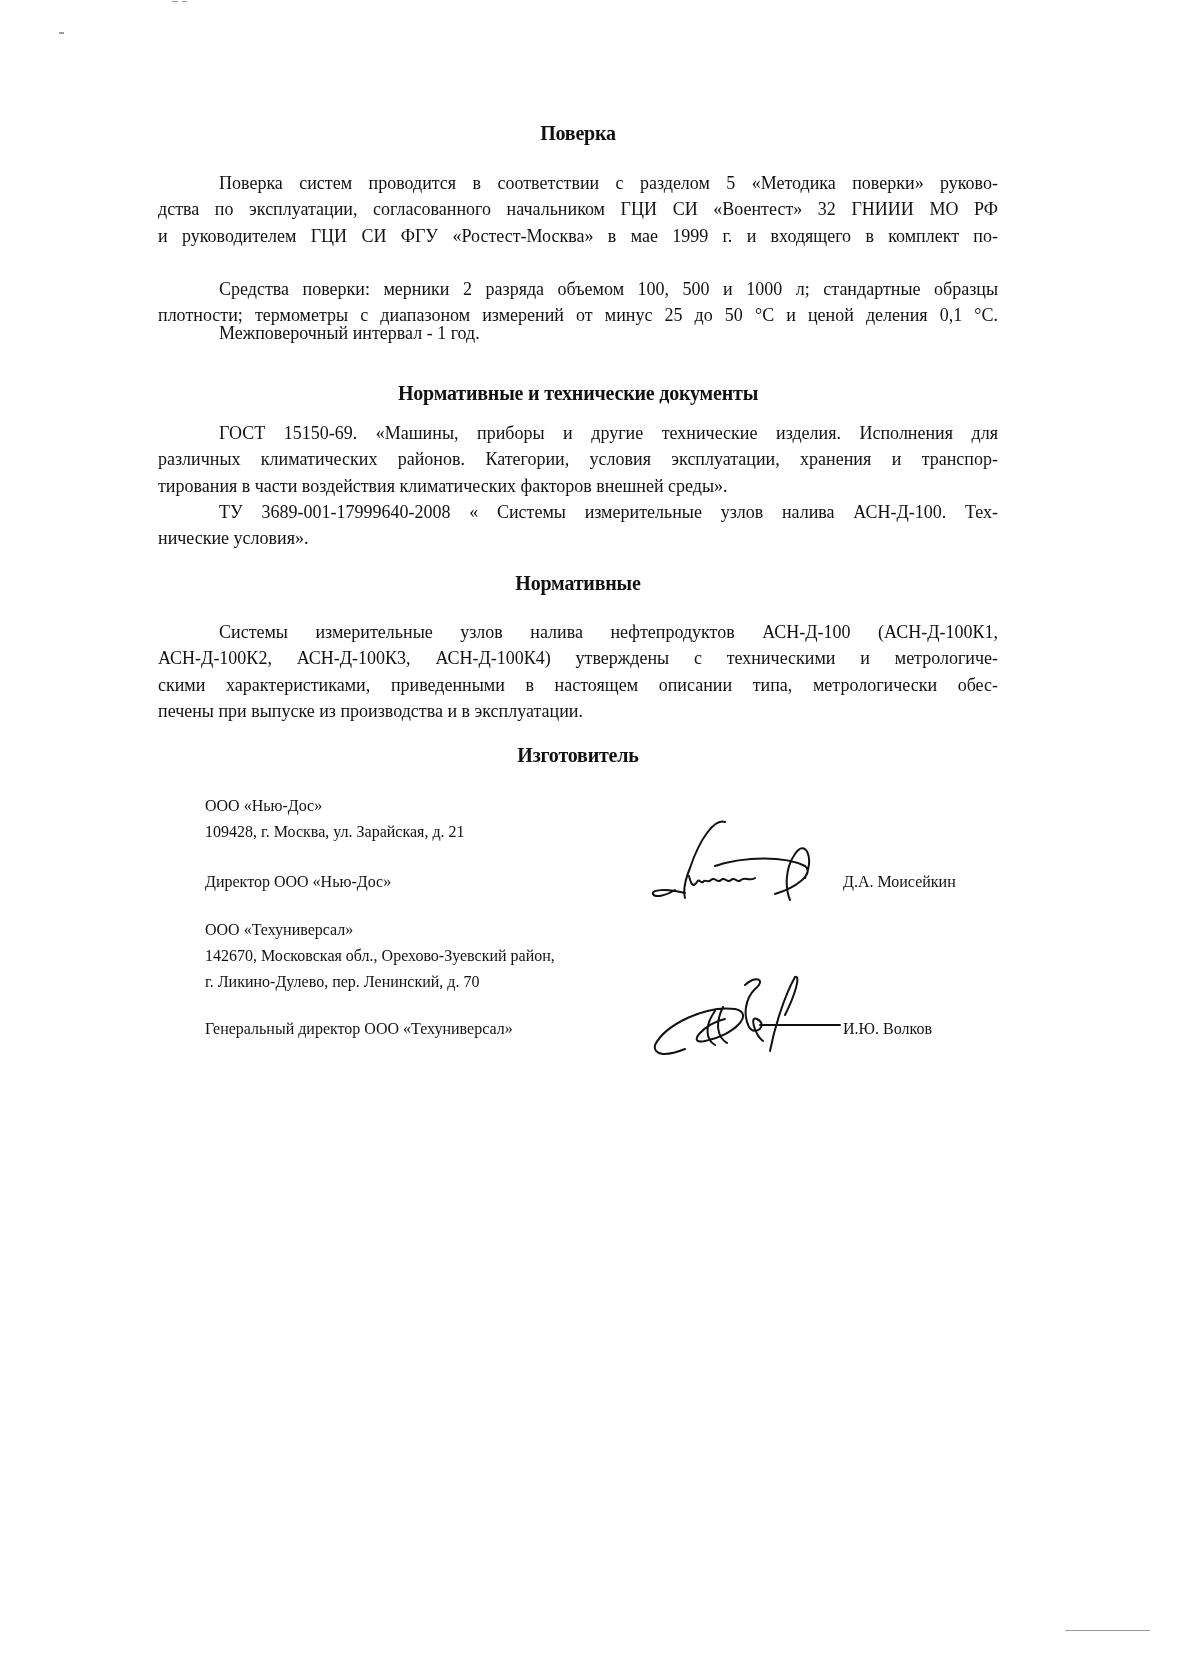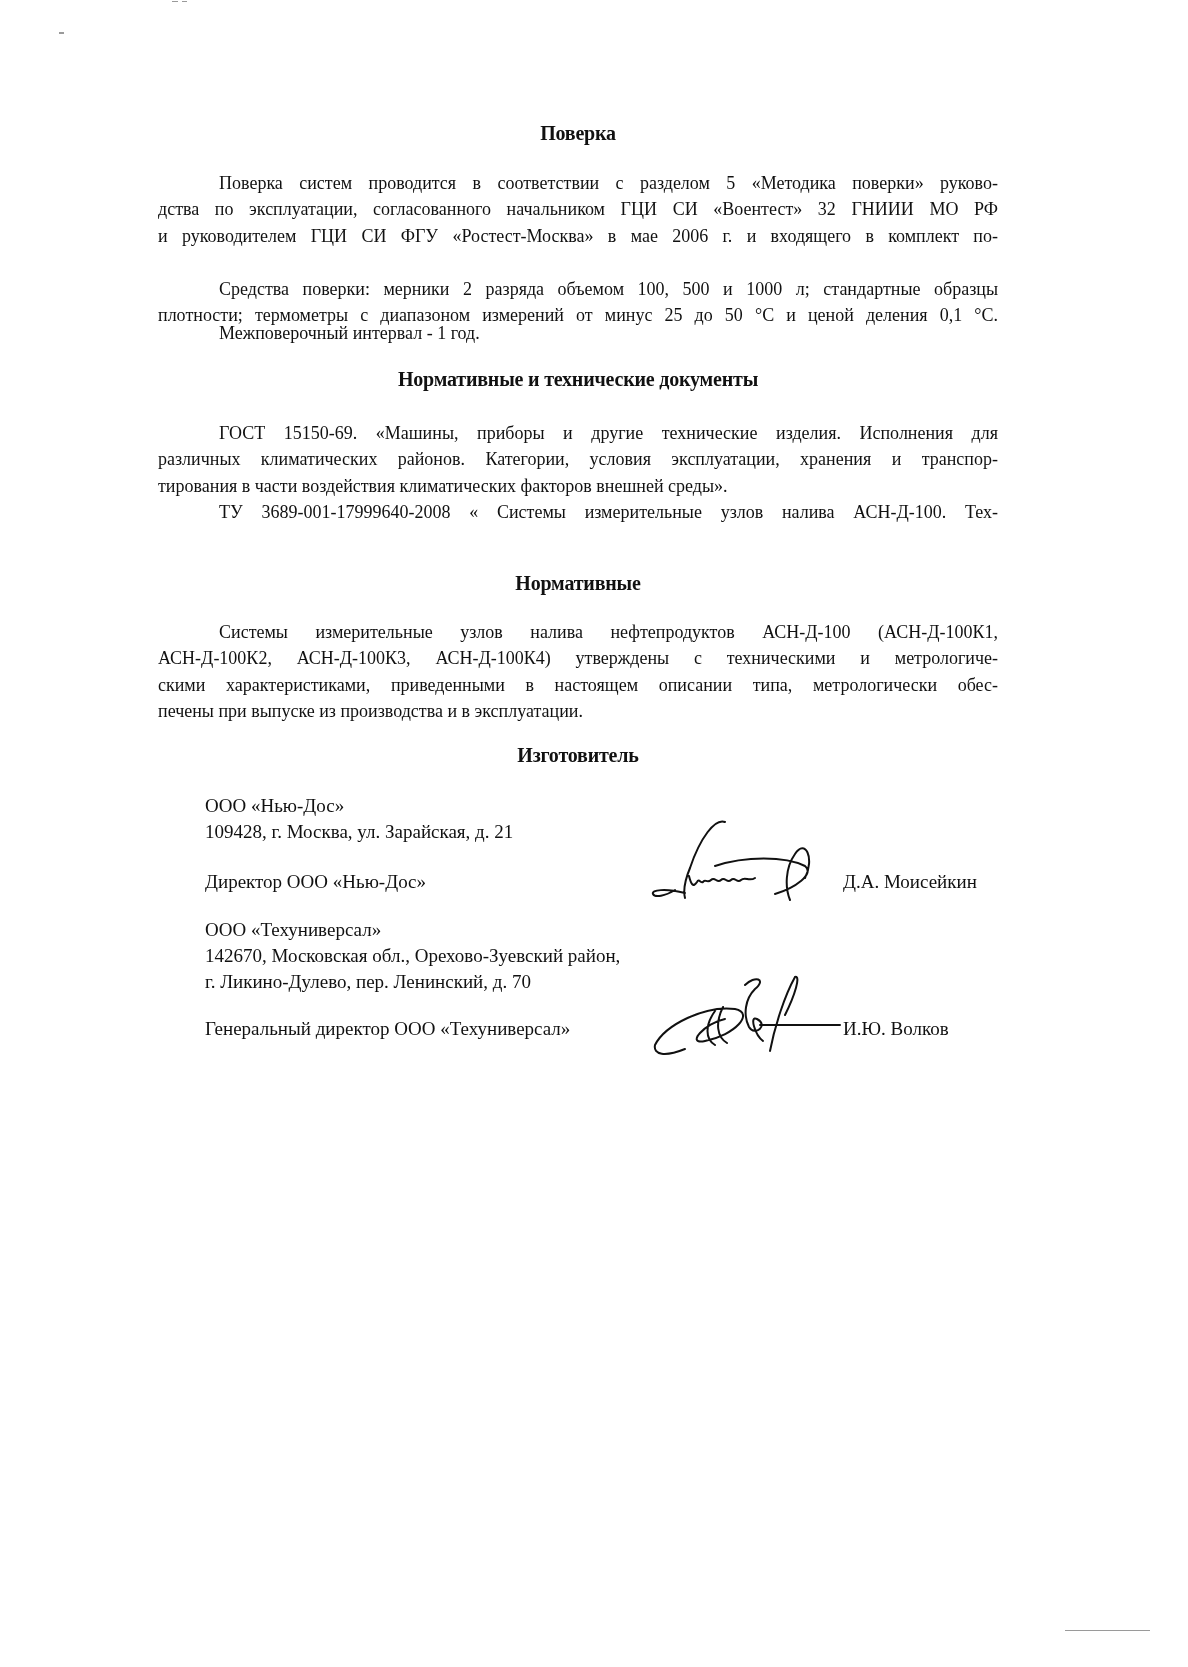--- a/index.html
+++ b/index.html
@@ -5,61 +5,62 @@
     html, body { margin: 0; padding: 0; background: #ffffff; }
     body { width: 1188px; height: 1667px; position: relative; overflow: hidden;
            font-family: "Liberation Serif", "DejaVu Serif", serif; color: #111111; }
     .page { position: absolute; left: 0; top: 0; width: 1188px; height: 1667px; }
     .heading { position: absolute; left: 158px; width: 840px; text-align: center;
                font-weight: bold; font-size: 20px; line-height: 26px; letter-spacing: -0.2px; }
     .para { position: absolute; left: 158px; width: 840px; font-size: 18px; line-height: 26.4px; }
     .line { display: block; white-space: nowrap; text-align: justify; text-align-last: justify; }
     .line.last { text-align-last: left; }
     .line.ind { padding-left: 61px; }
-    .plain { position: absolute; font-size: 19px; line-height: 26.4px; white-space: nowrap; }
+    .plain { position: absolute; font-size: 16px; line-height: 26.4px; white-space: nowrap; }
     .sig { position: absolute; }
     .artifact { position: absolute; background: #9a9a9a; height: 2px; }
   </style>
 </head>
 <body>
 
 <div class="page">
 
   <div class="artifact" style="left:172px;top:1px;width:6px;height:1px;"></div>
   <div class="artifact" style="left:182px;top:1px;width:5px;height:1px;"></div>
   <div class="artifact" style="left:59px;top:32px;width:5px;height:2px;"></div>
   <div class="artifact" style="left:1065px;top:1630px;width:85px;height:1px;"></div>
 
   <div class="heading" style="top:120px;">Поверка</div>
 
   <div class="para" style="top:170px;">
     <span class="line ind">Поверка систем проводится в соответствии с разделом 5 «Методика поверки» руково-</span>
     <span class="line">дства по эксплуатации, согласованного начальником ГЦИ СИ «Воентест» 32 ГНИИИ МО РФ</span>
-    <span class="line">и руководителем ГЦИ СИ ФГУ «Ростест-Москва» в мае 2006 г. и входящего в комплект по-</span>
+    <span class="line">и руководителем ГЦИ СИ ФГУ «Ростест-Москва» в мае 1999 г. и входящего в комплект по-</span>
   </div>
 
   <div class="para" style="top:276px;">
     <span class="line ind">Средства поверки: мерники 2 разряда объемом 100, 500 и 1000 л; стандартные образцы</span>
     <span class="line">плотности; термометры с диапазоном измерений от минус 25 до 50 °С и ценой деления 0,1 °С.</span>
   </div>
 
   <div class="para" style="top:320px;">
     <span class="line ind last">Межповерочный интервал - 1 год.</span>
   </div>
 
-  <div class="heading" style="top:366px;">Нормативные и технические документы</div>
+  <div class="heading" style="top:380px;">Нормативные и технические документы</div>
 
   <div class="para" style="top:420px;">
     <span class="line ind">ГОСТ 15150-69. «Машины, приборы и другие технические изделия. Исполнения для</span>
     <span class="line">различных климатических районов. Категории, условия эксплуатации, хранения и транспор-</span>
     <span class="line last">тирования в части воздействия климатических факторов внешней среды».</span>
   </div>
 
   <div class="para" style="top:499px;">
     <span class="line ind">ТУ 3689-001-17999640-2008  « Системы измерительные узлов налива АСН-Д-100. Тех-</span>
+    <span class="line last">нические условия».</span>
   </div>
 
   <div class="heading" style="top:570px;">Нормативные</div>
 
   <div class="para" style="top:619px;">
     <span class="line ind">Системы измерительные узлов налива нефтепродуктов АСН-Д-100 (АСН-Д-100К1,</span>
     <span class="line">АСН-Д-100К2, АСН-Д-100К3, АСН-Д-100К4)  утверждены с техническими и метрологиче-</span>
     <span class="line">скими характеристиками, приведенными в настоящем описании типа, метрологически обес-</span>
     <span class="line last">печены при выпуске из производства и в эксплуатации.</span>
   </div>

